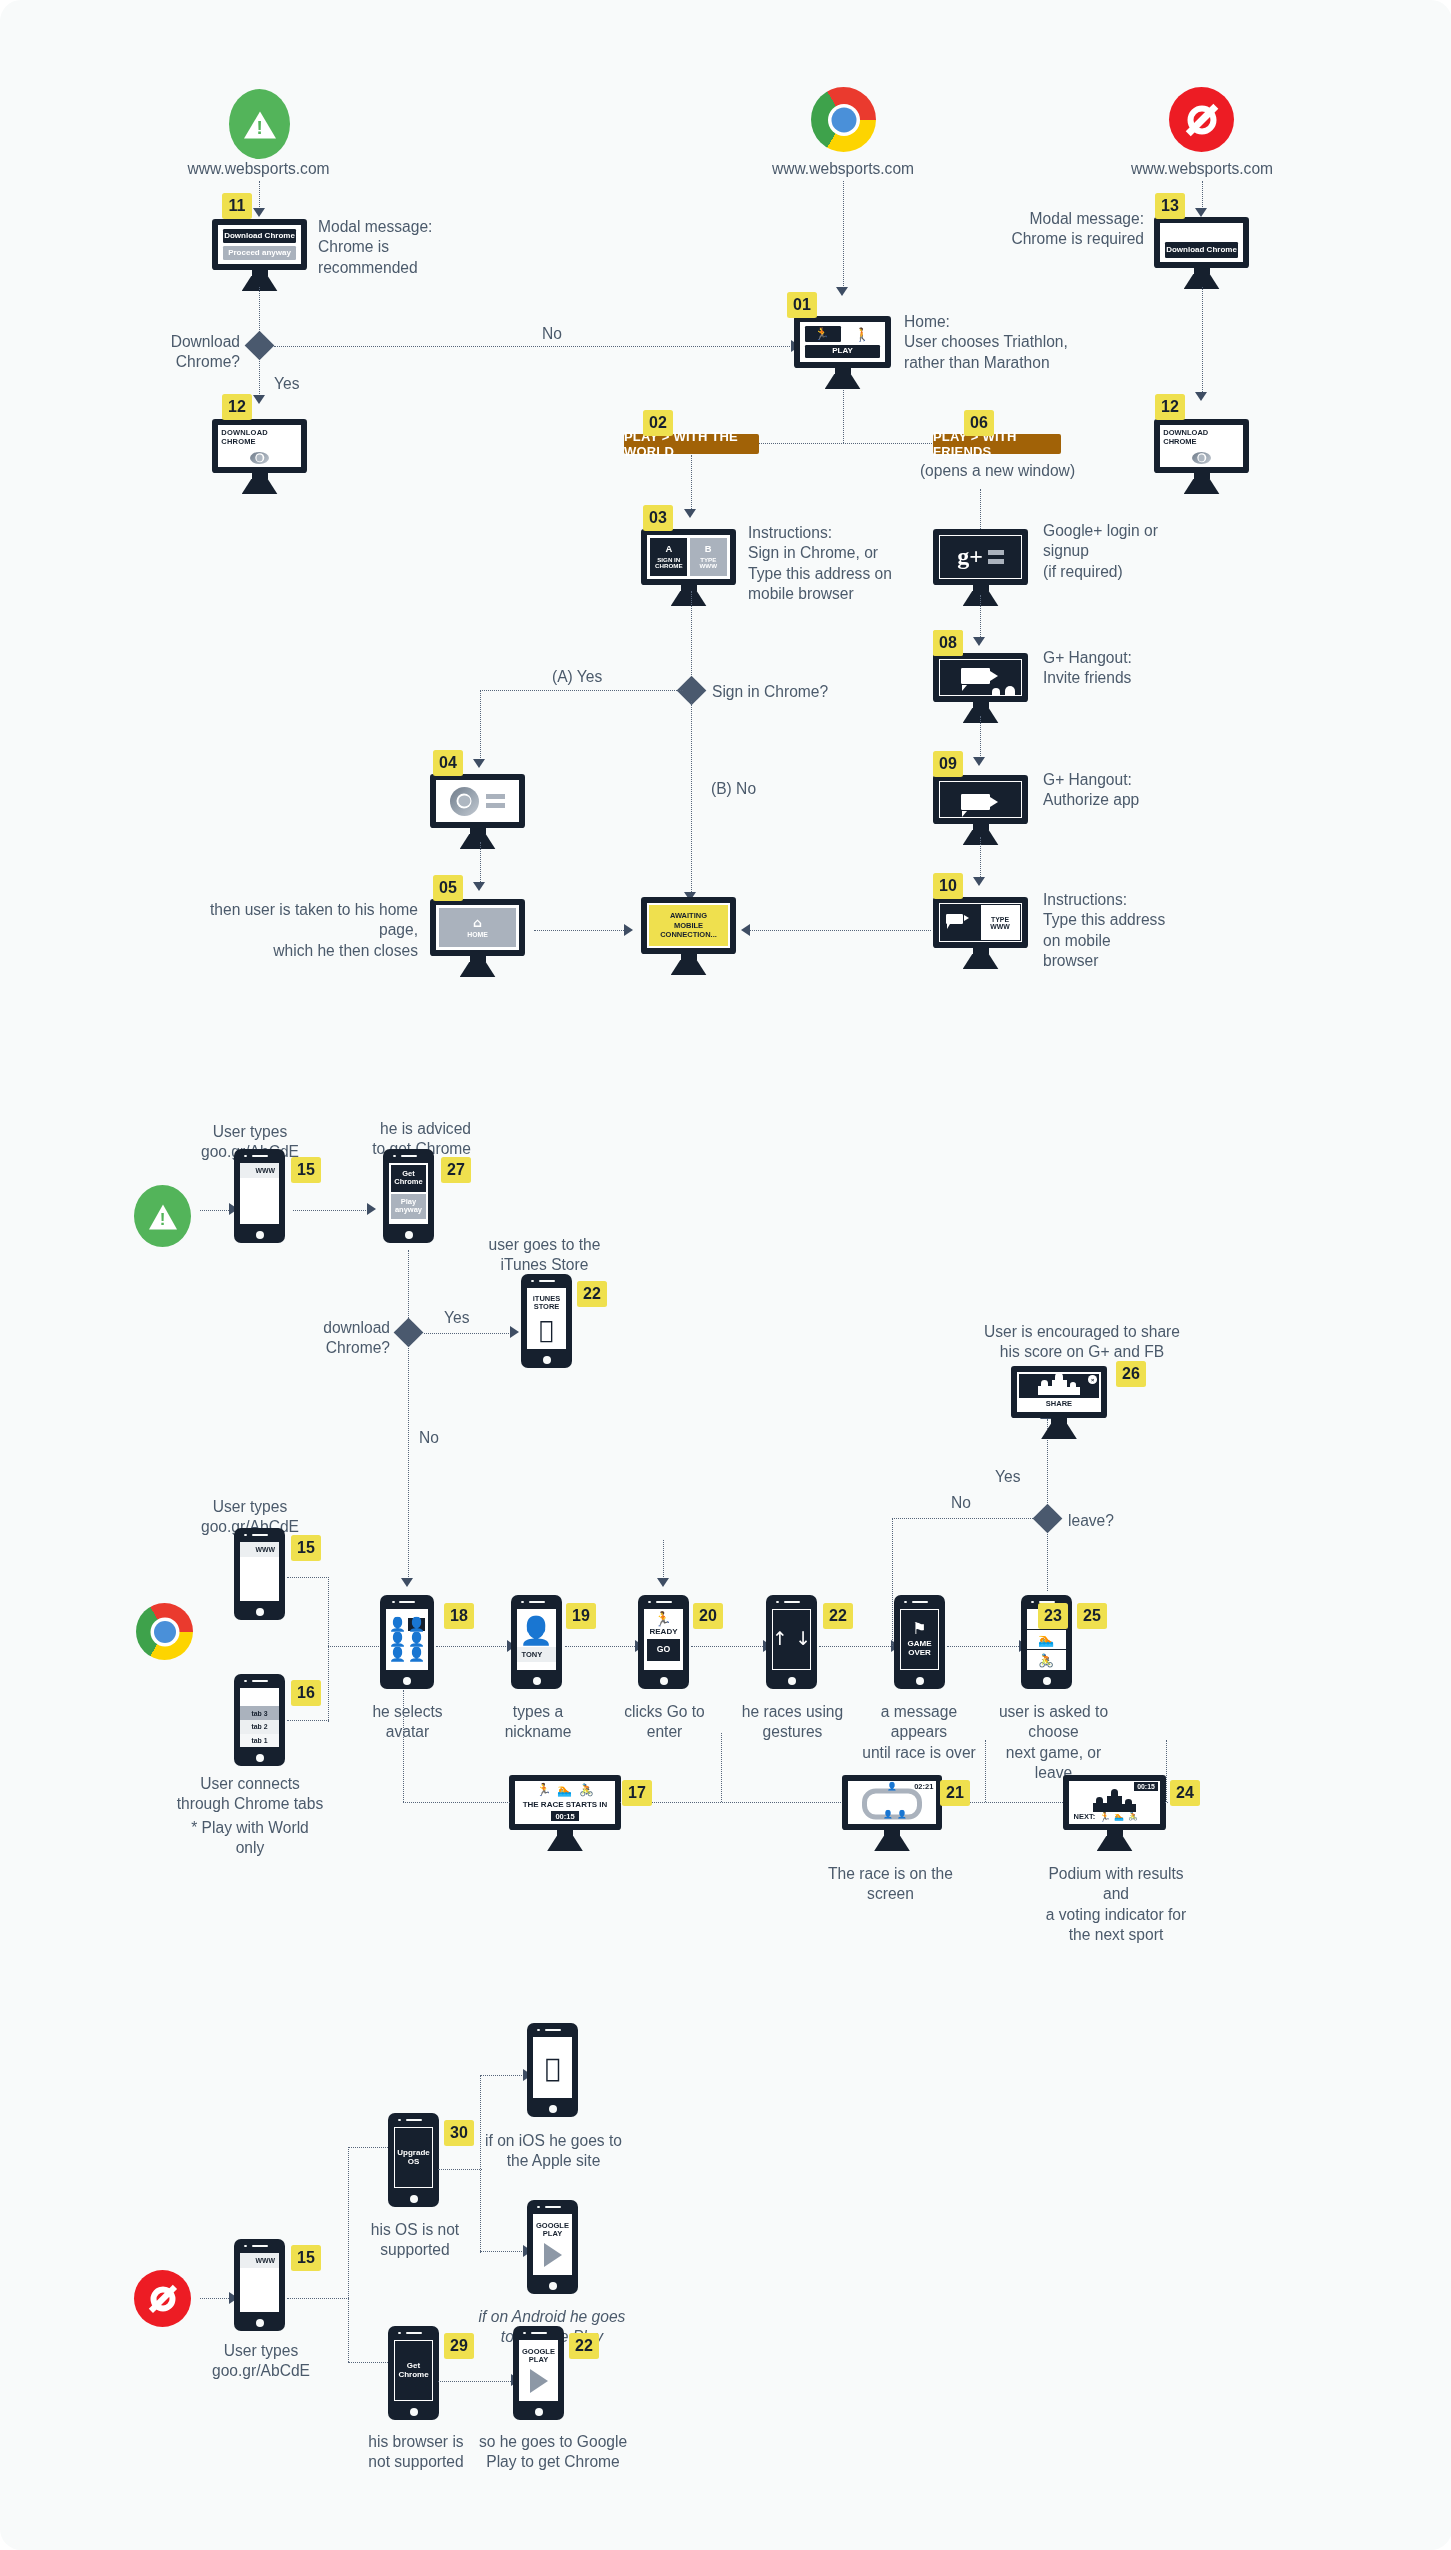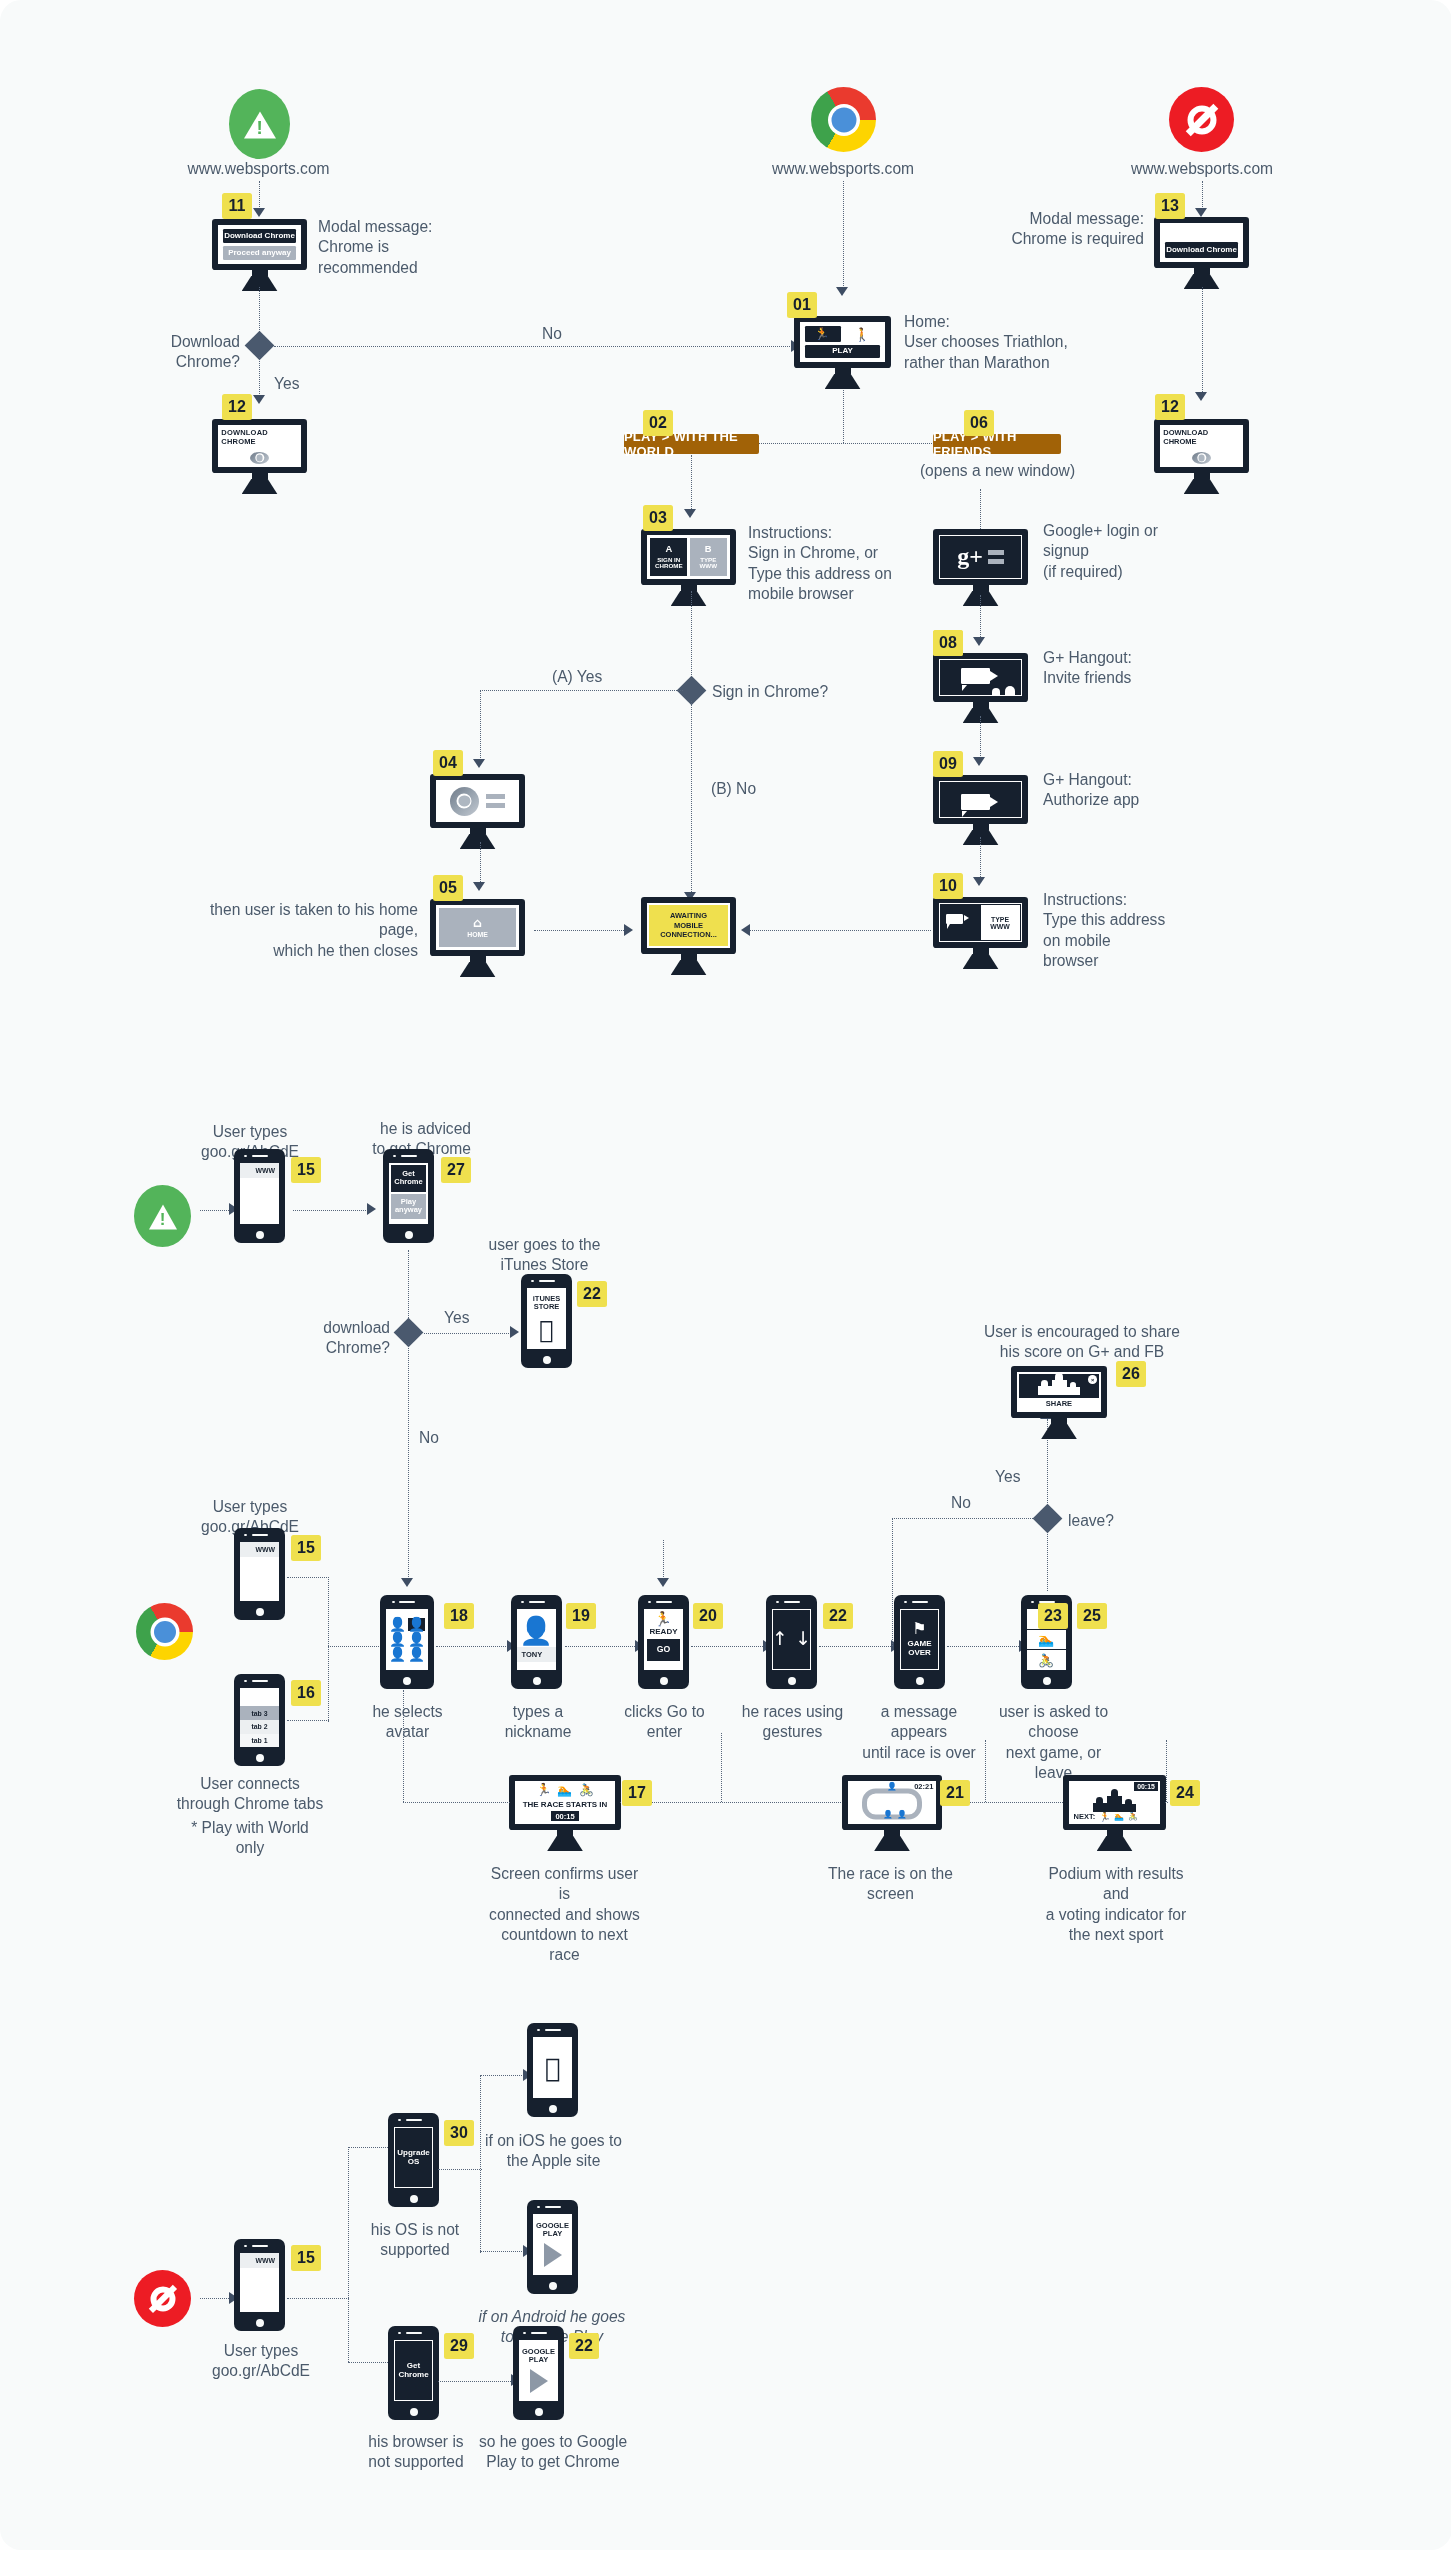--- a/index.html
+++ b/index.html
@@ -756,23 +756,20 @@
         <span class="glyph" style="font-size:12px;">🏊</span>
         <span class="glyph" style="font-size:12px;">🚴</span>
       </div>
       <div style="font-size:8px;font-weight:800;color:#16202e;margin-top:3.7px;">THE RACE STARTS IN</div>
       <div style="background:#16202e;color:#fff;font-size:7.5px;font-weight:800;padding:0.6px 4.4px;margin-top:2.5px;">00:15</div>
     </div>
   </div>
   <div class="standtop"></div>
       <div class="stand"></div>
 </div>
-<div class="cap c" style="left:486px;top:1864px;width:157px;">Screen confirms user is
-connected and shows
-countdown to next race</div>
 
 <div class="badge" style="left:940px;top:1780px;">21</div>
 <div class="monitor" style="left:842px;top:1775px;width:100px;">
   <div class="screen" style="height:55px;">
     <div class="inner" style="padding:3.1px;position:relative;">
       <div style="position:absolute;right:3.1px;top:1.9px;font-size:7.5px;font-weight:800;color:#16202e;">02:21</div>
       <div style="position:absolute;left:50%;top:54%;transform:translate(-50%,-50%);width:60px;height:31px;border:5.6px solid #aab2bd;border-radius:13.7px;"></div>
       <span class="glyph" style="position:absolute;left:50%;top:2.5px;transform:translateX(-50%);font-size:8px;">👤</span>
       <span class="glyph" style="position:absolute;left:40%;bottom:5px;font-size:8px;">👤</span>
       <span class="glyph" style="position:absolute;left:56%;bottom:5px;font-size:8px;">👤</span>

